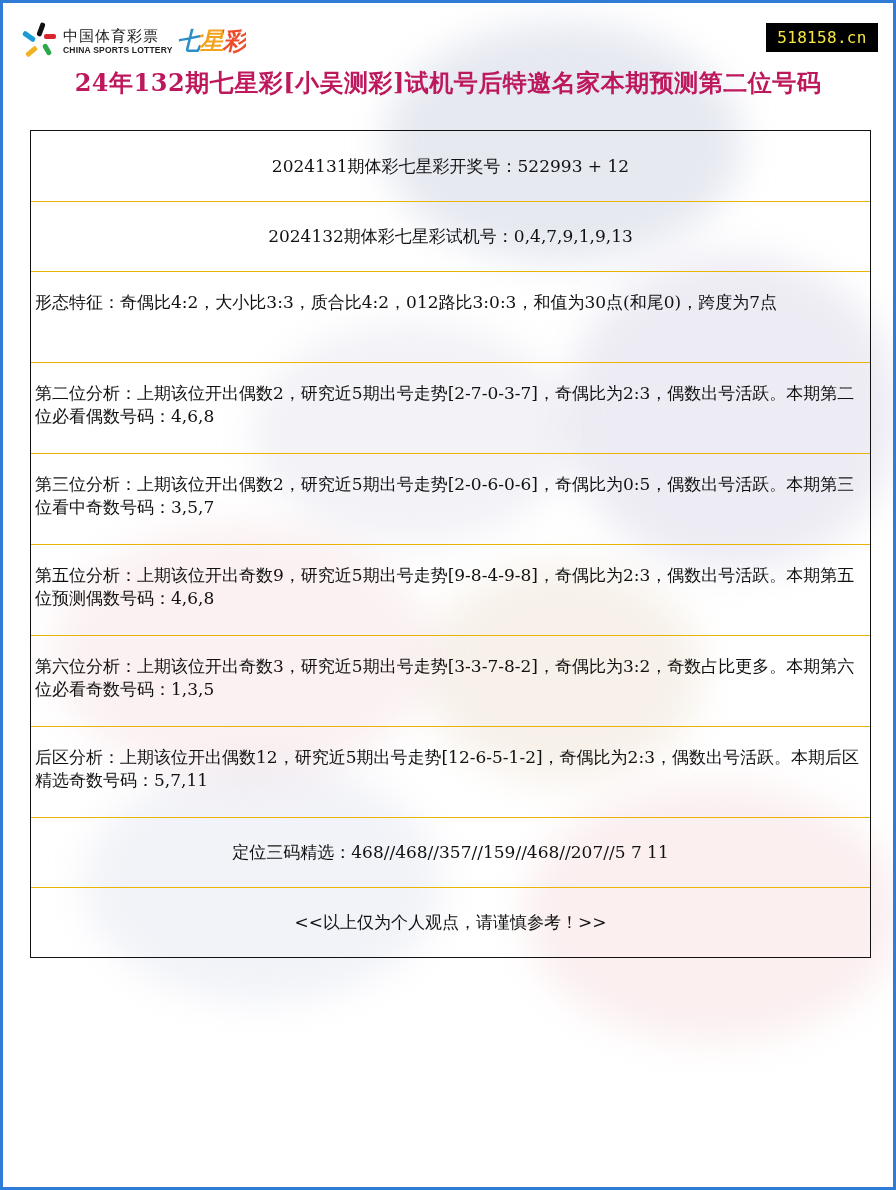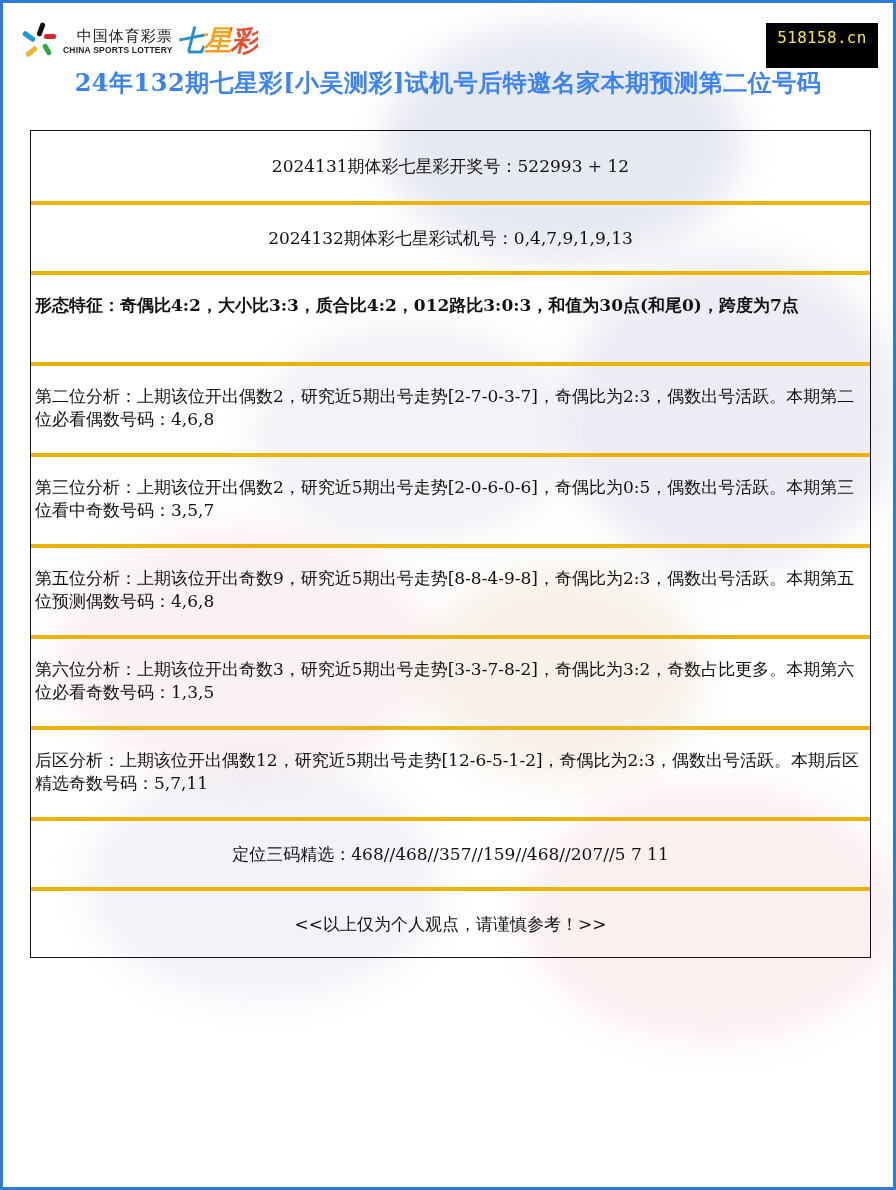--- a/index.html
+++ b/index.html
@@ -20,54 +20,54 @@
   .blob { position: absolute; border-radius: 50%; filter: blur(18px); }
   .b1 { left: 380px; top: 20px; width: 360px; height: 240px; background: rgba(170,175,205,0.28); }
   .b2 { left: 560px; top: 250px; width: 340px; height: 320px; background: rgba(185,180,210,0.25); }
   .b3 { left: 420px; top: 560px; width: 280px; height: 220px; background: rgba(225,200,170,0.25); }
   .b4 { left: 50px;  top: 520px; width: 380px; height: 260px; background: rgba(240,200,205,0.25); }
   .b5 { left: 520px; top: 780px; width: 380px; height: 260px; background: rgba(240,190,195,0.25); }
   .b6 { left: 80px;  top: 760px; width: 360px; height: 240px; background: rgba(195,200,225,0.22); }
   .b7 { left: 250px; top: 320px; width: 320px; height: 220px; background: rgba(195,195,220,0.22); }
 
   .header { position: absolute; left: 0; top: 0; width: 890px; height: 60px; }
-  .logo { position: absolute; left: 18px; top: 18px; display: flex; align-items: center; height: 40px; text-align: right; }
+  .logo { position: absolute; left: 18px; top: 18px; display: flex; align-items: center; height: 40px; }
   .logo-mark { width: 38px; height: 38px; position: relative; }
   .logo-mark span { position: absolute; display: block; height: 5px; border-radius: 2px; }
   .lm1 { width: 14px; background: #1a9bd7; left: 1px; top: 12px; transform: rotate(35deg); }
   .lm2 { width: 14px; background: #111; left: 13px; top: 5px; transform: rotate(-70deg); }
   .lm3 { width: 12px; background: #d7262e; left: 23px; top: 12px; transform: rotate(0deg); }
   .lm4 { width: 13px; background: #f0b323; left: 4px; top: 27px; transform: rotate(-40deg); }
   .lm5 { width: 12px; background: #2aa84a; left: 20px; top: 25px; transform: rotate(60deg); }
   .logo-text { margin-left: 4px; display: flex; flex-direction: column; justify-content: center; }
   .logo-cn { font-family: "DejaVu Sans", sans-serif; font-size: 15px; color: #222; letter-spacing: 1px; line-height: 17px; }
   .logo-en { font-family: "Liberation Sans", sans-serif; font-size: 8.5px; font-weight: bold; color: #222; letter-spacing: 0.2px; line-height: 10px; }
-  .logo-qxc { margin-left: 4px; font-family: "DejaVu Sans", sans-serif; font-weight: bold; font-style: italic; font-size: 28px; letter-spacing: -1px;
+  .logo-qxc { margin-left: 4px; font-family: "DejaVu Sans", sans-serif; font-weight: bold; font-style: italic; font-size: 24px; letter-spacing: -1px;
     background: linear-gradient(90deg, #2a8fc8 0%, #2a8fc8 33%, #f3a21d 34%, #f3a21d 66%, #ec4a2a 67%);
     -webkit-background-clip: text; background-clip: text; color: transparent; }
 
   .site-badge {
-    position: absolute; left: 763px; top: 20px; width: 112px; height: 45px;
+    position: absolute; left: 763px; top: 20px; width: 112px; height: 29px;
     background: #000; color: #f5e642;
     font-family: "DejaVu Sans Mono", "Liberation Mono", monospace;
     font-size: 16px; line-height: 29px; text-align: center; letter-spacing: 0.3px;
   }
 
   .title {
     position: absolute; left: 0; top: 64px; width: 890px; text-align: center;
     font-family: "DejaVu Serif", "Liberation Serif", serif;
-    font-size: 24px; color: #3b82f6; letter-spacing: 0.5px; white-space: nowrap;
+    font-size: 24px; color: #be185d; letter-spacing: 0.5px; white-space: nowrap;
   }
 
   .table {
     position: absolute; left: 27px; top: 127px; width: 841px;
     border: 1px solid #111;
   }
   .row {
-    border-top: 4px solid #eab308;
+    border-top: 1px solid #eab308;
     font-size: 17px; color: #111; line-height: 23px;
   }
   .row:first-child { border-top: none; }
   .row.center { display: flex; align-items: center; justify-content: center; height: 70px; text-align: right; }
   .row.para { height: 91px; padding: 19px 4px 0 4px; }
 </style>
 </head>
 <body>
 
 <div class="frame">
@@ -97,22 +97,22 @@
       <span class="logo-qxc">七星彩</span>
     </div>
     <div class="site-badge">518158.cn</div>
   </div>
 
   <h1 class="title">24年132期七星彩[小吴测彩]试机号后特邀名家本期预测第二位号码</h1>
 
   <div class="table">
     <div class="row center">2024131期体彩七星彩开奖号：522993 + 12</div>
     <div class="row center">2024132期体彩七星彩试机号：0,4,7,9,1,9,13</div>
-    <div class="row para" style="height:91px;font-weight:bold;">形态特征：奇偶比4:2，大小比3:3，质合比4:2，012路比3:0:3，和值为30点(和尾0)，跨度为7点</div>
+    <div class="row para" style="height:91px;">形态特征：奇偶比4:2，大小比3:3，质合比4:2，012路比3:0:3，和值为30点(和尾0)，跨度为7点</div>
     <div class="row para">第二位分析：上期该位开出偶数2，研究近5期出号走势[2-7-0-3-7]，奇偶比为2:3，偶数出号活跃。本期第二位必看偶数号码：4,6,8</div>
     <div class="row para">第三位分析：上期该位开出偶数2，研究近5期出号走势[2-0-6-0-6]，奇偶比为0:5，偶数出号活跃。本期第三位看中奇数号码：3,5,7</div>
-    <div class="row para">第五位分析：上期该位开出奇数9，研究近5期出号走势[8-8-4-9-8]，奇偶比为2:3，偶数出号活跃。本期第五位预测偶数号码：4,6,8</div>
+    <div class="row para">第五位分析：上期该位开出奇数9，研究近5期出号走势[9-8-4-9-8]，奇偶比为2:3，偶数出号活跃。本期第五位预测偶数号码：4,6,8</div>
     <div class="row para">第六位分析：上期该位开出奇数3，研究近5期出号走势[3-3-7-8-2]，奇偶比为3:2，奇数占比更多。本期第六位必看奇数号码：1,3,5</div>
     <div class="row para">后区分析：上期该位开出偶数12，研究近5期出号走势[12-6-5-1-2]，奇偶比为2:3，偶数出号活跃。本期后区精选奇数号码：5,7,11</div>
     <div class="row center">定位三码精选：468//468//357//159//468//207//5 7 11</div>
     <div class="row center">&lt;&lt;以上仅为个人观点，请谨慎参考！&gt;&gt;</div>
   </div>
 </div>
 
 </body></html>

